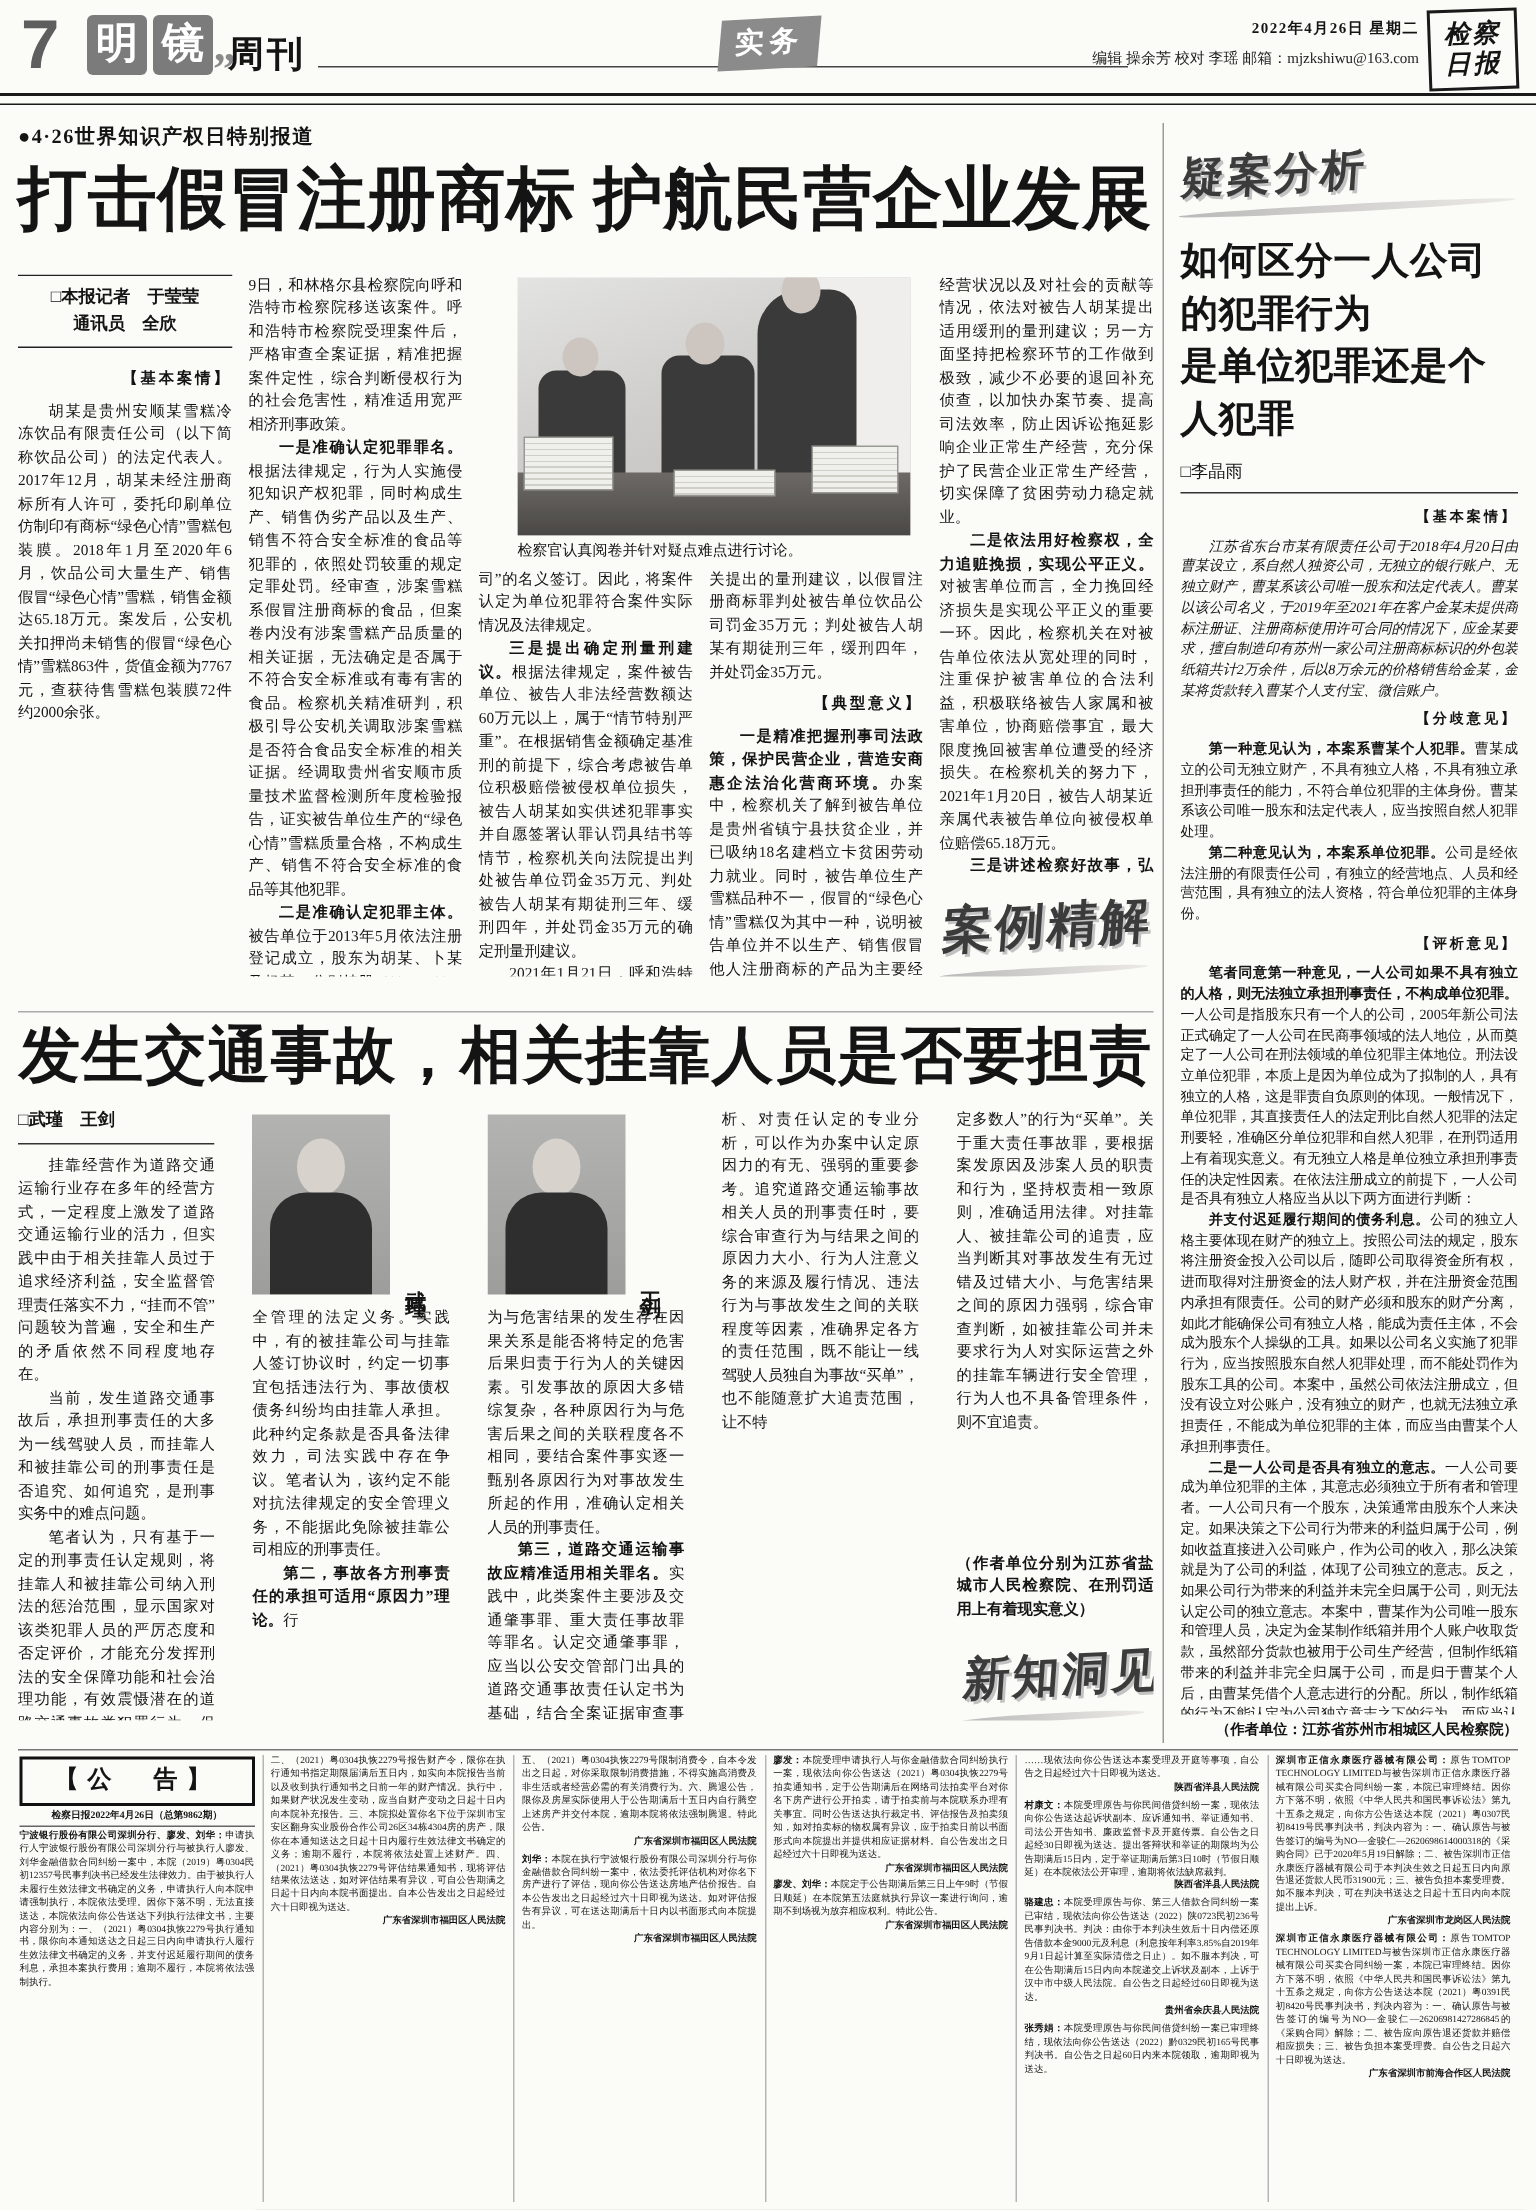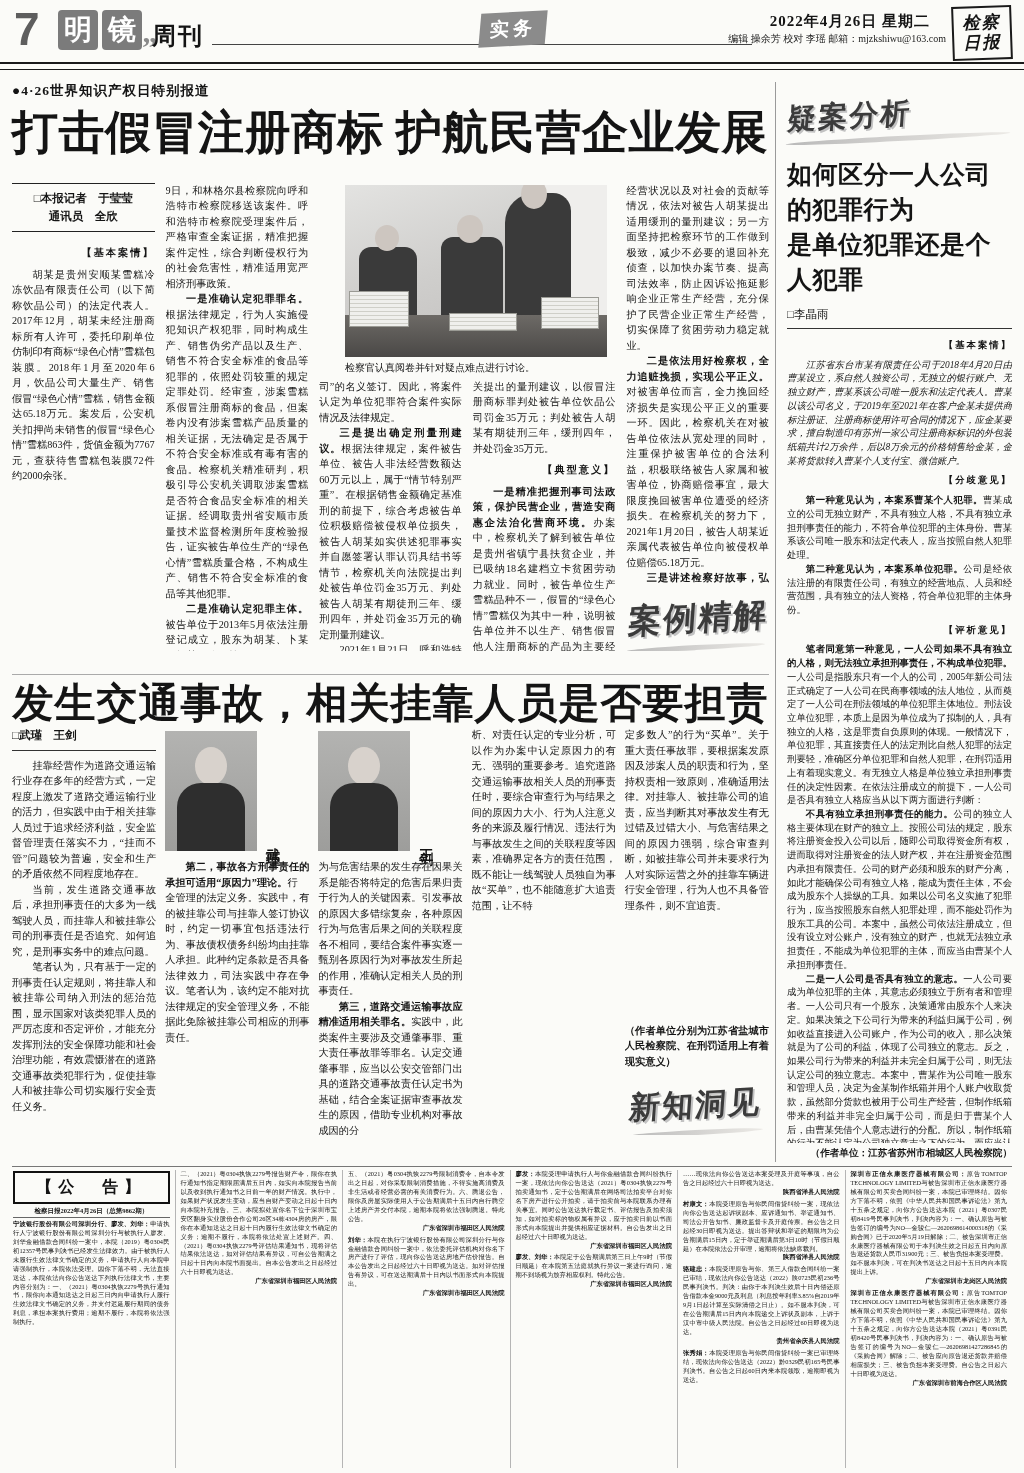--- a/index.html
+++ b/index.html
@@ -11,21 +11,21 @@
           font-size:46px;font-weight:bold;color:#5e5e5e;line-height:1;}
   .brandbox{position:absolute;top:6px;width:40px;height:40px;background:#7b7b7b;border-radius:4px;
             color:#fff;font-weight:bold;font-size:28px;text-align:center;line-height:40px;}
   .brand-ming{left:46px;} .brand-jing{left:90px;}
   .brand-tail{position:absolute;left:130px;top:28px;font-size:30px;font-weight:900;color:#8a8a8a;line-height:1;}
   .brand-suffix{position:absolute;left:140px;top:16px;font-size:24px;font-weight:900;letter-spacing:2px;}
   .head-rule{position:absolute;left:200px;top:40px;width:540px;height:1px;background:#444;}
   .tag-shiwu{position:absolute;left:468px;top:8px;width:66px;height:34px;background:#8b8b8b;color:#fff;
              font-weight:900;font-size:19px;text-align:center;line-height:34px;letter-spacing:4px;
              transform:skewX(-8deg) rotate(-3deg);}
-  .dateline{position:absolute;right:82px;top:8px;text-align:right;font-size:15px;font-weight:bold;letter-spacing:1px;}
+  .dateline{position:absolute;right:66px;top:8px;text-align:right;font-size:10px;font-weight:bold;letter-spacing:1px;}
   .staffline{position:absolute;right:66px;top:28px;text-align:right;font-size:10px;color:#222;}
   .paperlogo{position:absolute;right:0;top:2px;width:56px;height:50px;border:2px solid #1a1a1a;
              transform:rotate(-2deg);display:flex;flex-direction:column;justify-content:center;
              font-weight:900;font-style:italic;font-size:17px;line-height:1.2;text-align:center;letter-spacing:2px;}
   #rule-double{position:absolute;left:0;top:62px;width:1024px;height:5px;
                border-top:2.5px solid #1a1a1a;border-bottom:1px solid #1a1a1a;}
   
   .para{margin:0;text-indent:2em;text-align:justify;}
   .para.cont{text-indent:0;}
   .para.h{text-indent:0;text-align:right;font-weight:bold;margin:6px 0;letter-spacing:2px;}
@@ -70,21 +70,21 @@
   #analysis{position:absolute;left:787px;top:88px;width:225px;height:1072px;display:flex;flex-direction:column;}
   .stamp-analysis{font-size:29px;margin:6px 0 16px;}
   .headline2{font-size:25px;font-weight:900;line-height:1.4;letter-spacing:0.5px;}
   #analysis .byline{font-size:11.5px;font-weight:normal;border-bottom:1px solid #333;padding:10px 0 6px;margin-bottom:4px;}
   #analysis .flow{font-size:9.4px;line-height:1.46;}
   #analysis .para.end{text-align:right;margin-top:4px;font-size:9.6px;}
   
   #hsep1{position:absolute;left:12px;top:674px;width:757px;height:1px;background:#aaa;}
   #feature{position:absolute;left:12px;top:680px;width:757px;height:482px;}
   .headline3{font-size:41px;font-weight:900;text-align:center;letter-spacing:1px;line-height:1.15;}
-  #feature .cols{display:flex;gap:9px;height:408px;font-size:10.2px;line-height:1.52;}
+  #feature .cols{display:flex;gap:25px;margin-top:12px;height:408px;font-size:10.2px;line-height:1.52;justify-content:center;}
   #feature .cols .col{flex:1;}
   .byline-line{font-size:11.5px;font-weight:bold;border-bottom:1px solid #333;padding-bottom:5px;margin-bottom:7px;}
   .portrait-wrap{display:flex;gap:5px;align-items:flex-end;margin:2px 0 8px;height:122px;}
   .portrait{width:92px;height:120px;position:relative;background:linear-gradient(#b3b3b1,#9d9d9b);overflow:hidden;}
   .portrait:before{content:"";position:absolute;left:30px;top:16px;width:32px;height:38px;border-radius:50%;background:#d8d2cc;}
   .portrait:after{content:"";position:absolute;left:12px;top:52px;width:68px;height:68px;border-radius:24px 24px 0 0;background:#2e2e2e;}
   .portrait-name{writing-mode:vertical-rl;font-weight:bold;font-size:14px;letter-spacing:4px;padding-bottom:6px;}
   .stamp-feature{font-size:31px;margin:12px 4px 0;}
   
   #notices{position:absolute;left:12px;top:1166px;width:1000px;height:302px;border-top:1px solid #777;}
@@ -202,21 +202,21 @@
     <div class="byline fixed">□李晶雨</div>
     <div class="flow">
 
     <p class="para h"><b></b><span>【基本案情】</span></p>
         <p class="para kai"><b></b><span>江苏省东台市某有限责任公司于2018年4月20日由曹某设立，系自然人独资公司，无独立的银行账户、无独立财产，曹某系该公司唯一股东和法定代表人。曹某以该公司名义，于2019年至2021年在客户金某未提供商标注册证、注册商标使用许可合同的情况下，应金某要求，擅自制造印有苏州一家公司注册商标标识的外包装纸箱共计2万余件，后以8万余元的价格销售给金某，金某将货款转入曹某个人支付宝、微信账户。</span></p>
         <p class="para h"><b></b><span>【分歧意见】</span></p>
         <p class="para p"><b>第一种意见认为，本案系曹某个人犯罪。</b><span>曹某成立的公司无独立财产，不具有独立人格，不具有独立承担刑事责任的能力，不符合单位犯罪的主体身份。曹某系该公司唯一股东和法定代表人，应当按照自然人犯罪处理。</span></p>
         <p class="para p"><b>第二种意见认为，本案系单位犯罪。</b><span>公司是经依法注册的有限责任公司，有独立的经营地点、人员和经营范围，具有独立的法人资格，符合单位犯罪的主体身份。</span></p>
         <p class="para h"><b></b><span>【评析意见】</span></p>
         <p class="para p"><b>笔者同意第一种意见，一人公司如果不具有独立的人格，则无法独立承担刑事责任，不构成单位犯罪。</b><span>一人公司是指股东只有一个人的公司，2005年新公司法正式确定了一人公司在民商事领域的法人地位，从而奠定了一人公司在刑法领域的单位犯罪主体地位。刑法设立单位犯罪，本质上是因为单位成为了拟制的人，具有独立的人格，这是罪责自负原则的体现。一般情况下，单位犯罪，其直接责任人的法定刑比自然人犯罪的法定刑要轻，准确区分单位犯罪和自然人犯罪，在刑罚适用上有着现实意义。有无独立人格是单位独立承担刑事责任的决定性因素。在依法注册成立的前提下，一人公司是否具有独立人格应当从以下两方面进行判断：</span></p>
-        <p class="para p"><b>不具有独立承担刑事责任的能力。</b><span>公司的独立人格主要体现在财产的独立上。按照公司法的规定，股东将注册资金投入公司以后，随即公司取得资金所有权，进而取得对注册资金的法人财产权，并在注册资金范围内承担有限责任。公司的财产必须和股东的财产分离，如此才能确保公司有独立人格，能成为责任主体，不会成为股东个人操纵的工具。如果以公司名义实施了犯罪行为，应当按照股东自然人犯罪处理，而不能处罚作为股东工具的公司。本案中，虽然公司依法注册成立，但没有设立对公账户，没有独立的财产，也就无法独立承担责任，不能成为单位犯罪的主体，而应当由曹某个人承担刑事责任。</span></p>
+        <p class="para p"><b>并支付迟延履行期间的债务利息。</b><span>公司的独立人格主要体现在财产的独立上。按照公司法的规定，股东将注册资金投入公司以后，随即公司取得资金所有权，进而取得对注册资金的法人财产权，并在注册资金范围内承担有限责任。公司的财产必须和股东的财产分离，如此才能确保公司有独立人格，能成为责任主体，不会成为股东个人操纵的工具。如果以公司名义实施了犯罪行为，应当按照股东自然人犯罪处理，而不能处罚作为股东工具的公司。本案中，虽然公司依法注册成立，但没有设立对公账户，没有独立的财产，也就无法独立承担责任，不能成为单位犯罪的主体，而应当由曹某个人承担刑事责任。</span></p>
         <p class="para p"><b>二是一人公司是否具有独立的意志。</b><span>一人公司要成为单位犯罪的主体，其意志必须独立于所有者和管理者。一人公司只有一个股东，决策通常由股东个人来决定。如果决策之下公司行为带来的利益归属于公司，例如收益直接进入公司账户，作为公司的收入，那么决策就是为了公司的利益，体现了公司独立的意志。反之，如果公司行为带来的利益并未完全归属于公司，则无法认定公司的独立意志。本案中，曹某作为公司唯一股东和管理人员，决定为金某制作纸箱并用个人账户收取货款，虽然部分货款也被用于公司生产经营，但制作纸箱带来的利益并非完全归属于公司，而是归于曹某个人后，由曹某凭借个人意志进行的分配。所以，制作纸箱的行为不能认定为公司独立意志之下的行为，而应当认定为曹某的个人行为。</span></p>
       </div>
     <p class="para end fixed">（作者单位：江苏省苏州市相城区人民检察院）</p>
   </div>
 
   <div id="hsep1"></div>
   <div id="feature">
     <div class="headline3">发生交通事故，相关挂靠人员是否要担责</div>
     <div class="cols">
       <div class="col">
@@ -228,22 +228,22 @@
             <p class="para p"><b></b><span>笔者认为，只有基于一定的刑事责任认定规则，将挂靠人和被挂靠公司纳入刑法的惩治范围，显示国家对该类犯罪人员的严厉态度和否定评价，才能充分发挥刑法的安全保障功能和社会治理功能，有效震慑潜在的道路交通事故类犯罪行为，促使挂靠人和被挂靠公司切实履行安全责任义务。</span></p>
           </div>
       </div>
       <div class="col">
         <div class="portrait-wrap fixed">
           <div class="portrait"></div>
           <div class="portrait-name">武瑾</div>
         </div>
         <div class="flow">
 
-        <p class="para p"><b>第二，事故各方刑事责任的承担可适用“原因力”理论。</b><span>行</span></p>
-            <p class="para cont"><b></b><span>全管理的法定义务。实践中，有的被挂靠公司与挂靠人签订协议时，约定一切事宜包括违法行为、事故债权债务纠纷均由挂靠人承担。此种约定条款是否具备法律效力，司法实践中存在争议。笔者认为，该约定不能对抗法律规定的安全管理义务，不能据此免除被挂靠公司相应的刑事责任。</span></p>
+        <p class="para cont"><b></b><span>全管理的法定义务。实践中，有的被挂靠公司与挂靠人签订协议时，约定一切事宜包括违法行为、事故债权债务纠纷均由挂靠人承担。此种约定条款是否具备法律效力，司法实践中存在争议。笔者认为，该约定不能对抗法律规定的安全管理义务，不能据此免除被挂靠公司相应的刑事责任。</span></p>
+            <p class="para p"><b>第二，事故各方刑事责任的承担可适用“原因力”理论。</b><span>行</span></p>
           </div>
       </div>
       <div class="col">
         <div class="portrait-wrap fixed">
           <div class="portrait"></div>
           <div class="portrait-name">王剑</div>
         </div>
         <div class="flow">
 
         <p class="para cont"><b></b><span>为与危害结果的发生存在因果关系是能否将特定的危害后果归责于行为人的关键因素。引发事故的原因大多错综复杂，各种原因行为与危害后果之间的关联程度各不相同，要结合案件事实逐一甄别各原因行为对事故发生所起的作用，准确认定相关人员的刑事责任。</span></p>

